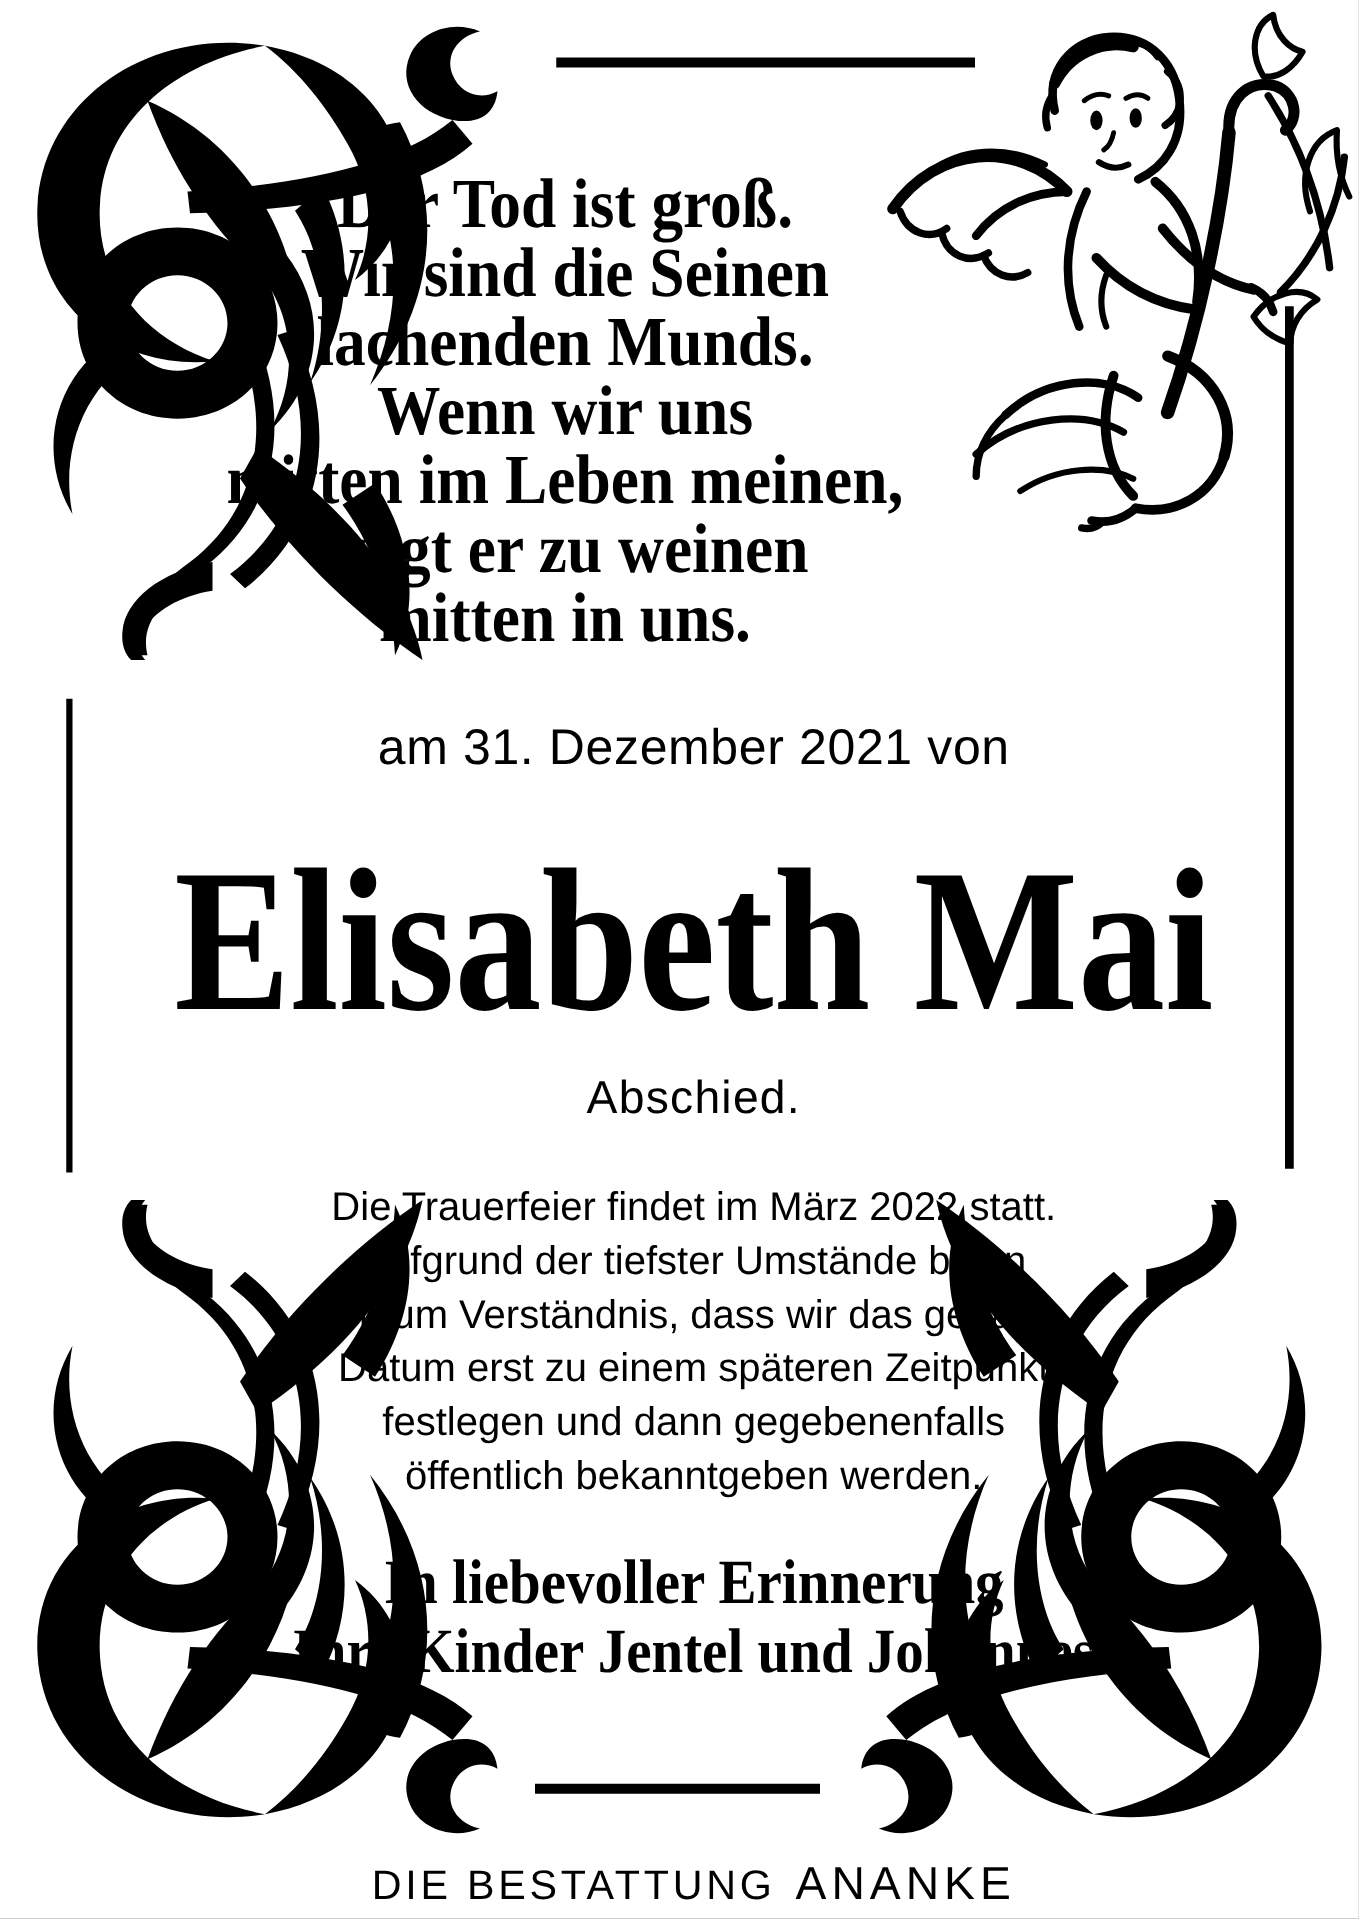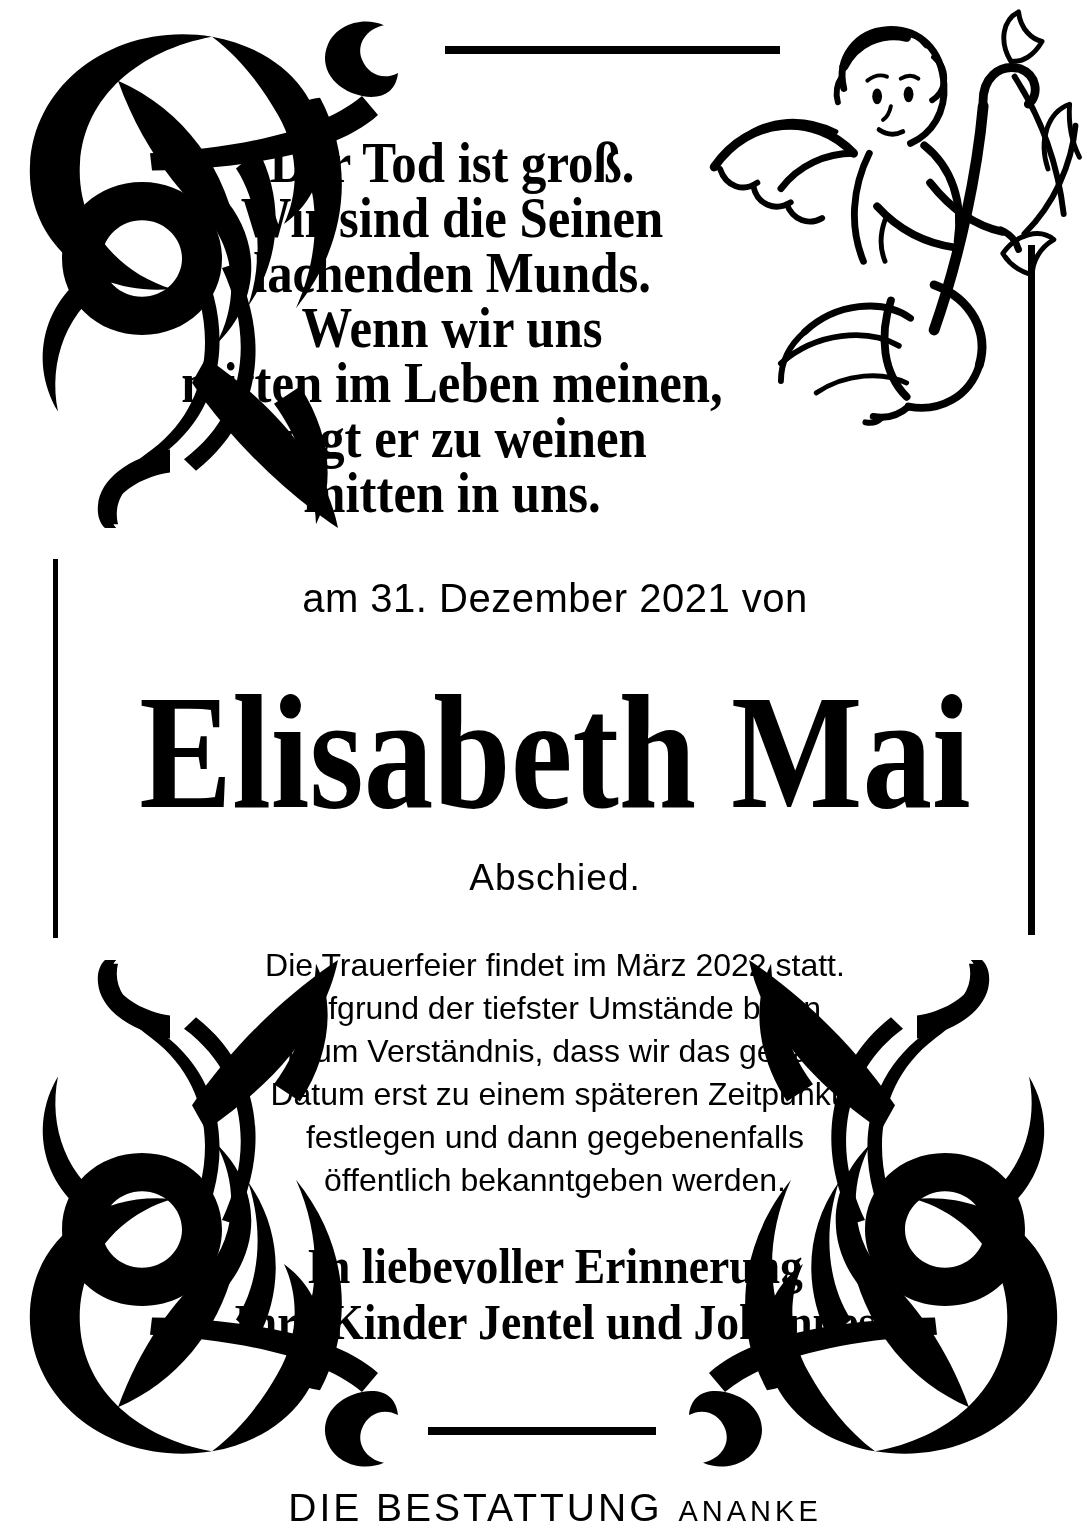--- a/index.html
+++ b/index.html
@@ -57,22 +57,22 @@
   .remembrance{
     top:1238px;
     font-family:"Liberation Serif", serif;font-weight:bold;
     font-size:48px;line-height:53px;
     transform:scale(.95,1.05);transform-origin:50% 0;
   }
   .footer{
     position:absolute;left:0;top:1486px;width:100%;
     display:flex;justify-content:center;align-items:baseline;gap:16px;
   }
-  .footer .prefix{font-size:39px;letter-spacing:3px;}
-  .footer .brand{font-size:29px;letter-spacing:4px;}
+  .footer .prefix{font-size:33px;letter-spacing:3px;}
+  .footer .brand{font-size:37px;letter-spacing:4px;}
 </style>
 </head>
 <body>
 
 <div class="page">
 
   <svg width="0" height="0" style="position:absolute" aria-hidden="true">
     <defs>
       <g id="flourish" fill="#000" stroke="none">
         <path d="M212,30 C118,14 34,76 30,164 C26,244 90,302 172,294 C116,276 76,226 80,162 C84,92 140,44 212,30 Z"></path>

